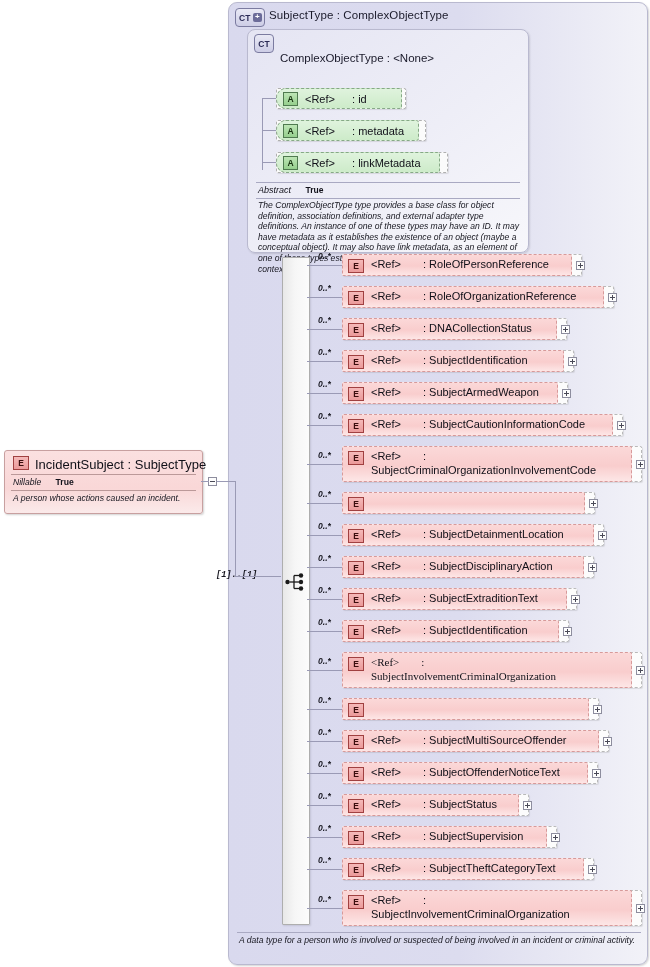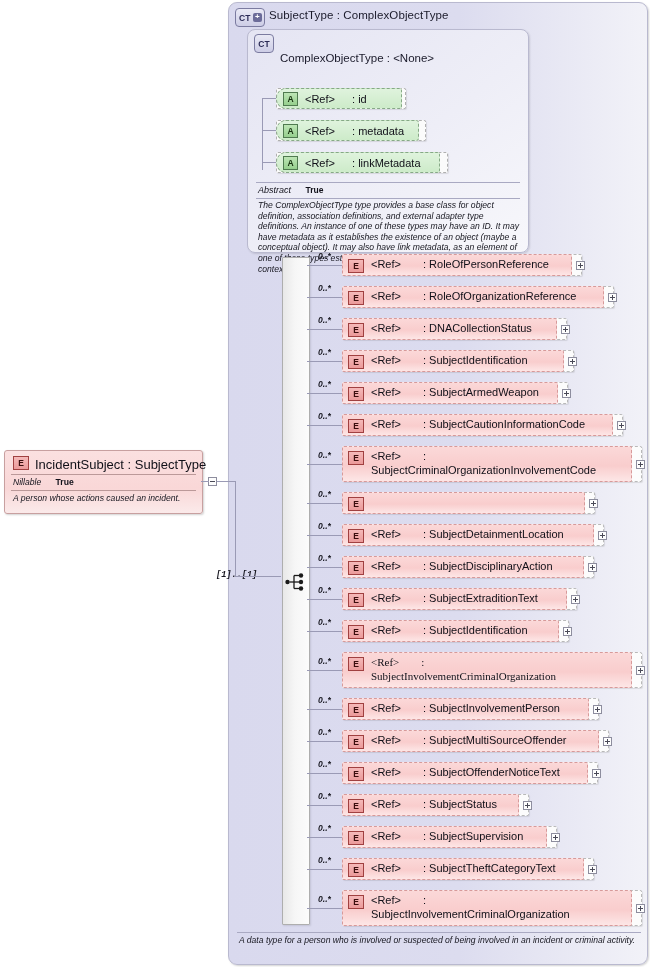--- a/index.html
+++ b/index.html
@@ -415,21 +415,20 @@
           <span class="ebadge">E</span>
           <span class="ename" style="width: 238px; font-family: Liberation Serif, serif;"><span>&lt;Ref&gt;</span><span style="display: inline-block; width: 22px;"></span><span>: </span><span class="nm">SubjectInvolvementCriminalOrganization</span></span>
         </div>
       </div>
       <div class="pmbox plus" style="left: 636px; top: 666px;"></div>
       <div class="hline" style="left: 307px; top: 709px; width: 35px;"></div>
       <div class="abs" style="left: 318px; top: 695px; font-size: 8.6px; font-style: italic; font-weight: bold; color: rgb(22, 22, 31); white-space: nowrap;">0..*</div>
       <div class="abs ebox" style="left: 342px; top: 698px; width: 257px; height: 22px;">
         <div class="ebox-inner" style="width: 247px; height: 22px;">
           <span class="ebadge">E</span>
-          <span class="ename" style="white-space: nowrap;"><span>&lt;Ref&gt;</span><span style="display: inline-block; width: 22px;"></span><span>: </span><span class="nm">SubjectInvolvementPerson</span></span>
         </div>
       </div>
       <div class="pmbox plus" style="left: 593px; top: 705px;"></div>
       <div class="hline" style="left: 307px; top: 741px; width: 35px;"></div>
       <div class="abs" style="left: 318px; top: 727px; font-size: 8.6px; font-style: italic; font-weight: bold; color: rgb(22, 22, 31); white-space: nowrap;">0..*</div>
       <div class="abs ebox" style="left: 342px; top: 730px; width: 267px; height: 22px;">
         <div class="ebox-inner" style="width: 257px; height: 22px;">
           <span class="ebadge">E</span>
           <span class="ename" style="white-space: nowrap;"><span>&lt;Ref&gt;</span><span style="display: inline-block; width: 22px;"></span><span>: </span><span class="nm">SubjectMultiSourceOffender</span></span>
         </div>

